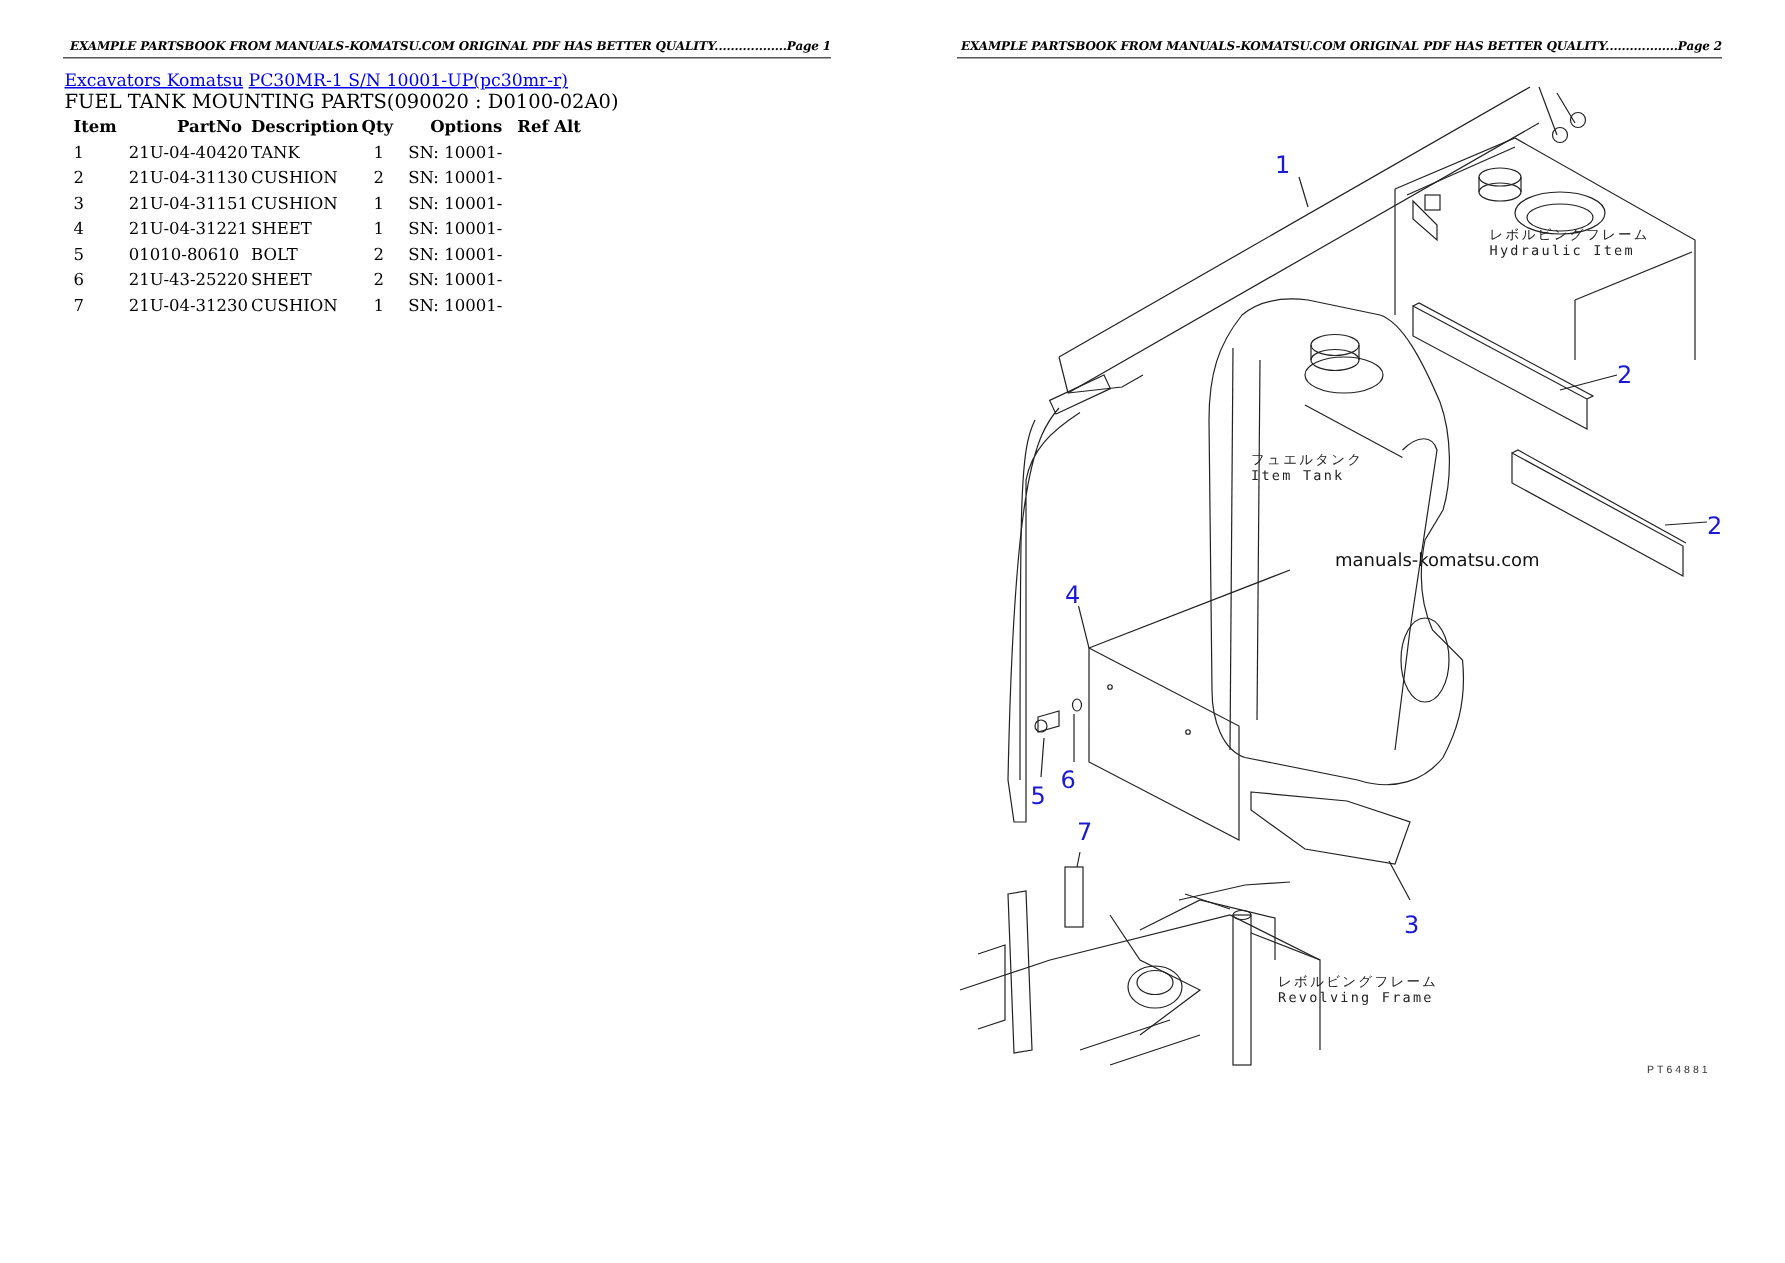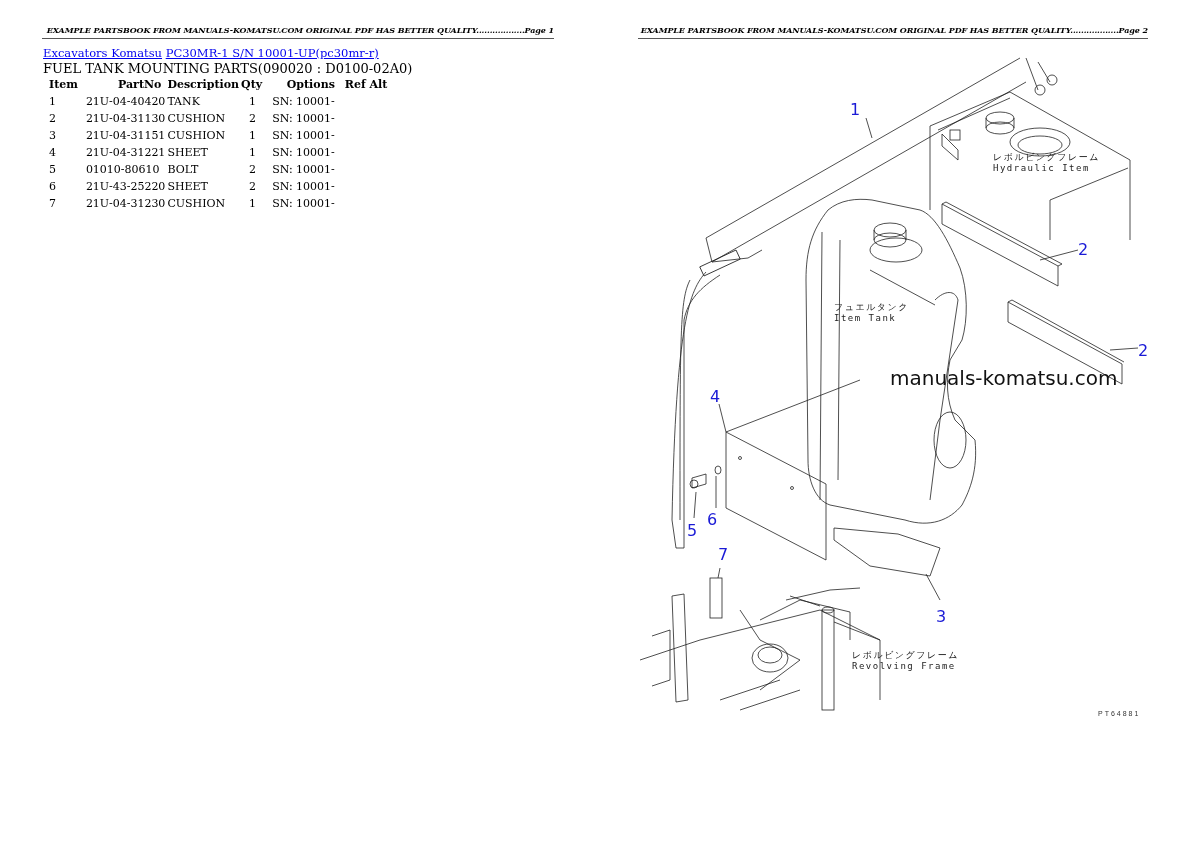--- a/index.html
+++ b/index.html
@@ -11,21 +11,21 @@
   #hdr2 { left: 638px; width: 510px; }
   .breadcrumb { position: absolute; left: 43px; top: 46px; font-size: 11.5px; }
   .breadcrumb a { color: #0000ee; text-decoration: underline; cursor: pointer; }
   .subtitle { position: absolute; left: 43px; top: 61px; font-size: 13px; }
   table.parts { position: absolute; left: 43px; top: 76px; border-collapse: collapse; font-size: 11px; }
   table.parts th { font-weight: bold; text-align: right; padding: 1px 4px 2px 6px; height: 14px; }
   table.parts td { padding: 1px 4px 2px 6px; height: 14px; white-space: nowrap; }
   table.parts td.num { width: 22px; }
   .diagram { position: absolute; left: 630px; top: 40px; width: 530px; height: 690px; }
   .callout { position: absolute; color: #1a1ad6; font-family: "DejaVu Sans", "Liberation Sans", sans-serif; font-size: 16px; }
-  .watermark { position: absolute; left: 890px; top: 366px; font-family: "DejaVu Sans", "Liberation Sans", sans-serif; font-size: 20px; color: #111; }
+  .watermark { position: absolute; left: 890px; top: 366px; font-family: "DejaVu Sans", "Liberation Sans", sans-serif; font-size: 12px; color: #111; }
   .jp-label { position: absolute; font-family: "DejaVu Sans Mono", "Liberation Mono", monospace; font-size: 9px; letter-spacing: 1.5px; color: #222; line-height: 11px; }
   .fig-code { position: absolute; left: 1098px; top: 710px; font-family: Liberation Sans, sans-serif; font-size: 7px; letter-spacing: 2px; color: #333; }
 </style>
 </head>
 <body>
 
 <div id="hdr1" class="page-header">EXAMPLE PARTSBOOK FROM MANUALS-KOMATSU.COM ORIGINAL PDF HAS BETTER QUALITY..................Page 1</div>
 
 <div class="breadcrumb">
   <a>Excavators Komatsu</a>

